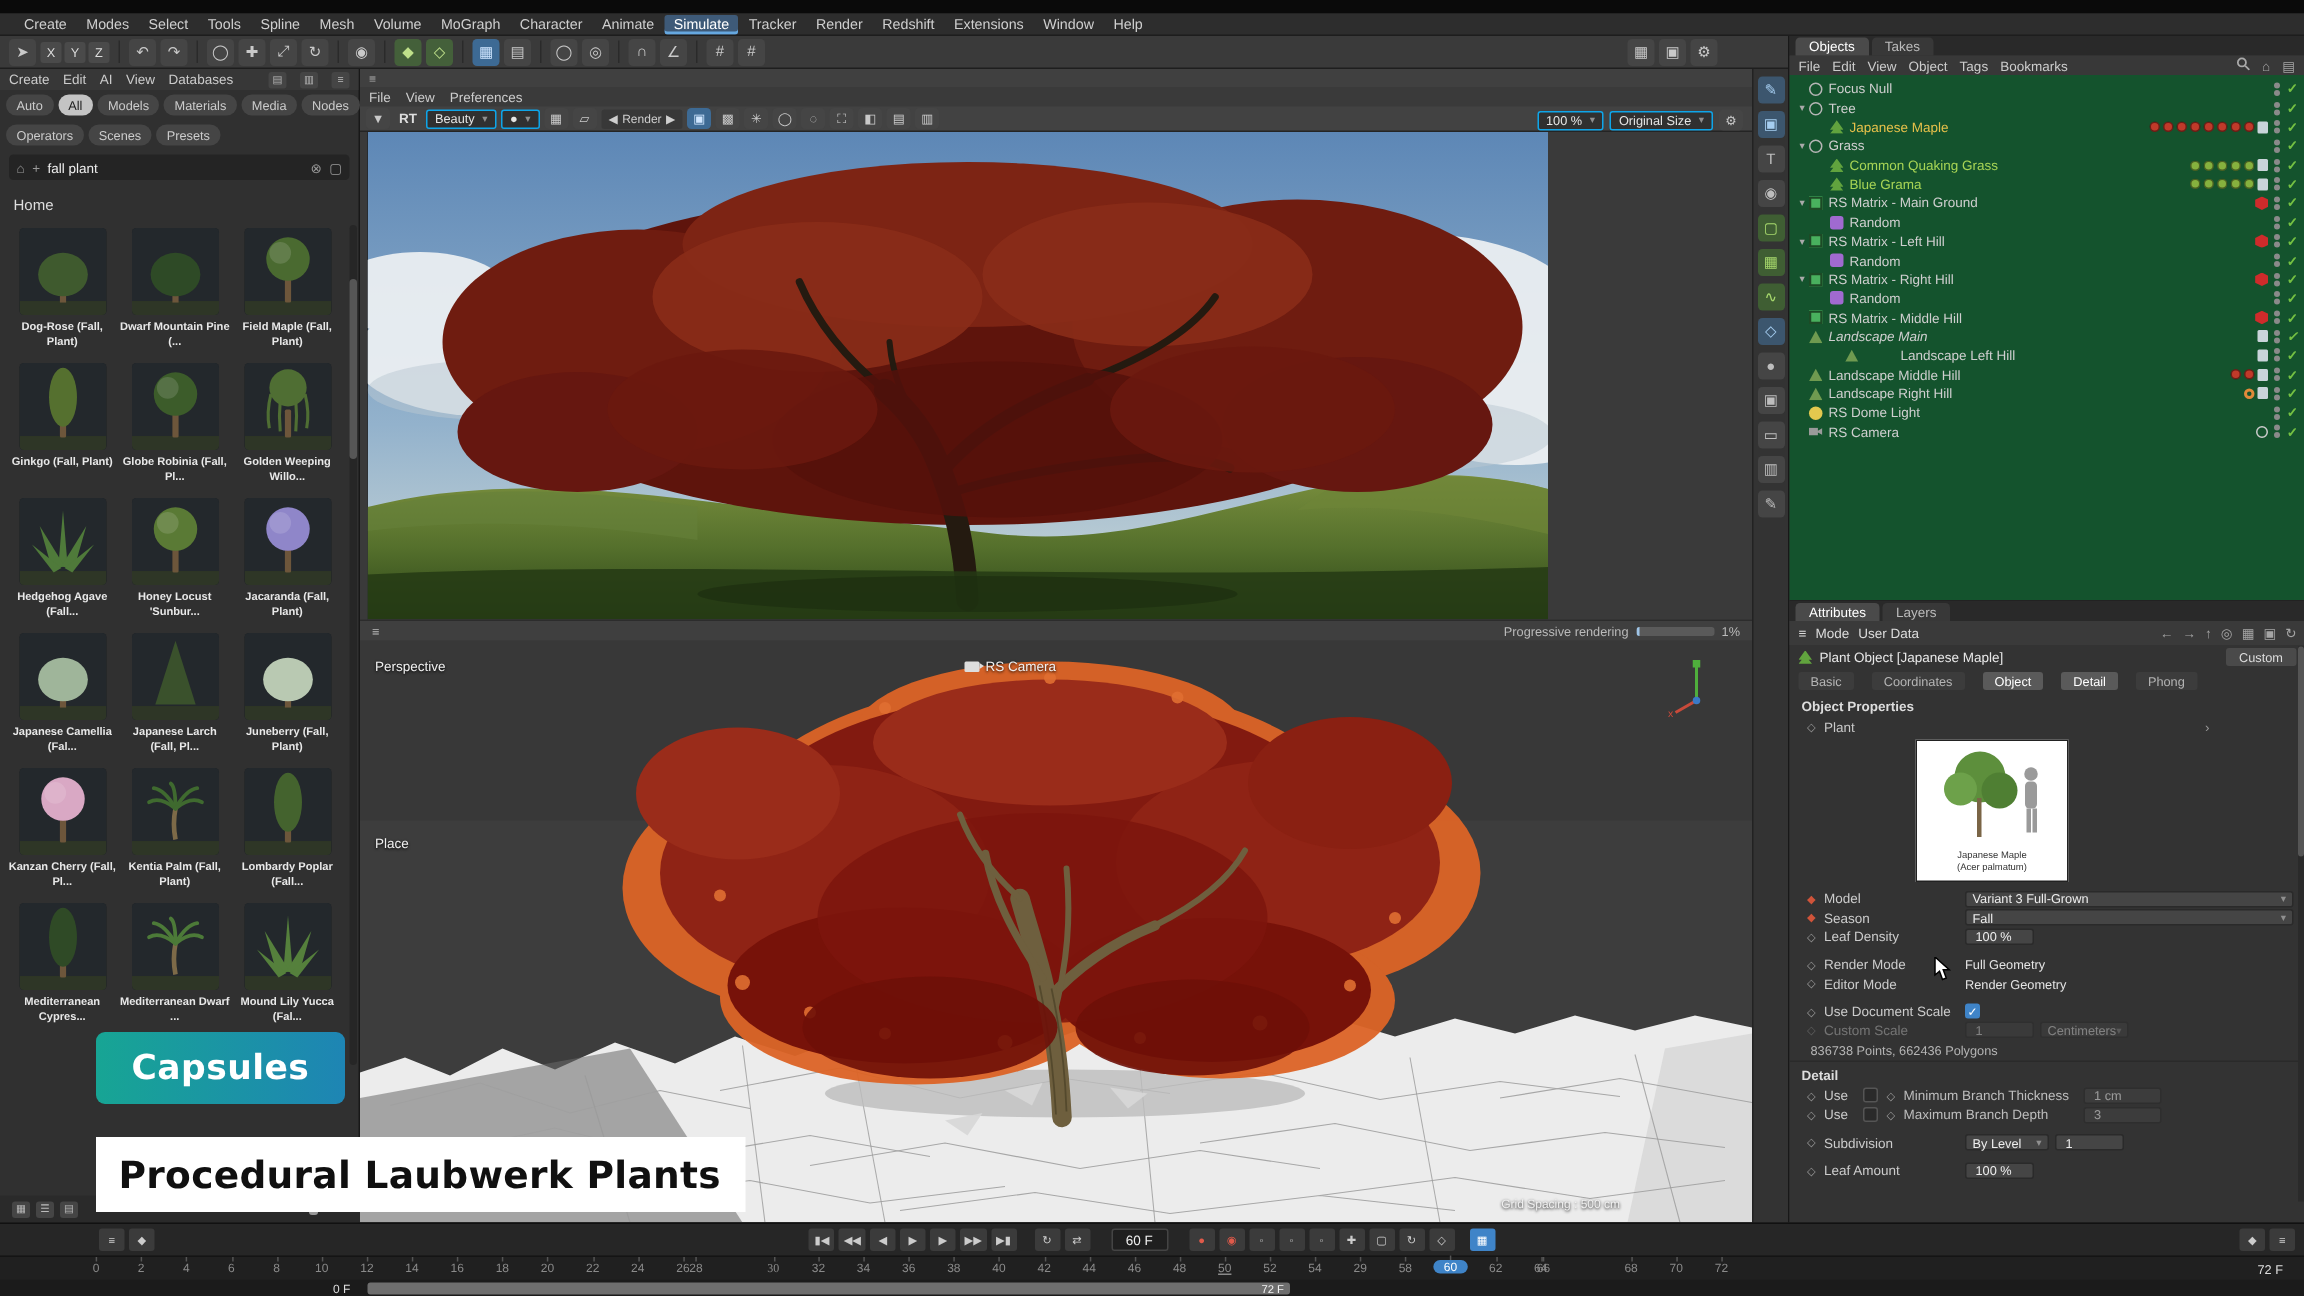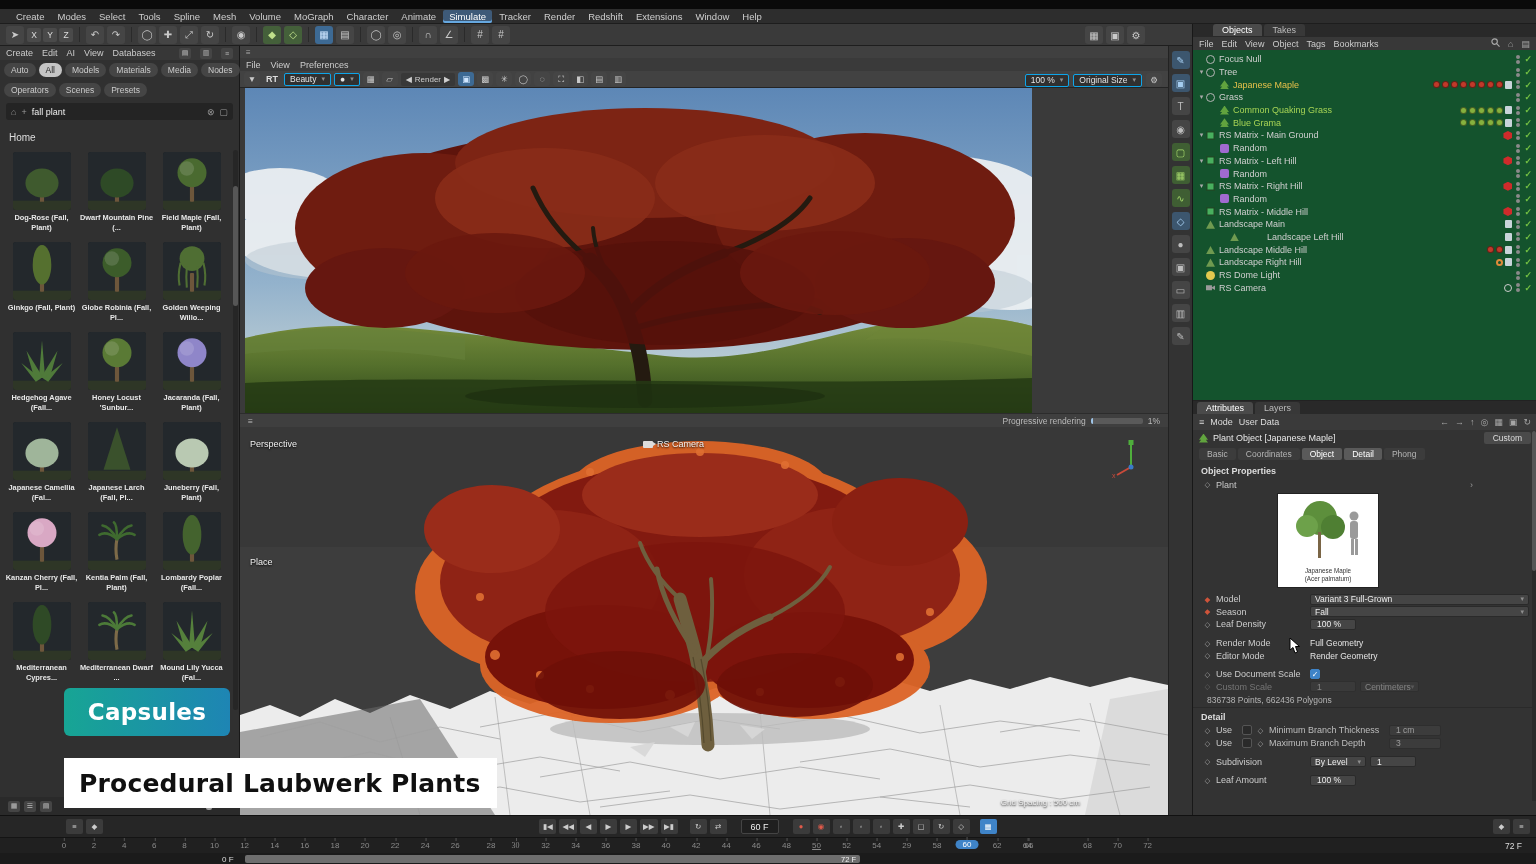--- a/index.html
+++ b/index.html
@@ -70,21 +70,21 @@
   #gizmo{position:absolute;right:16px;top:10px}
 
   
   #toolStrip{position:absolute;left:1168px;top:46px;width:24px;height:769px;background:#333;border-left:1px solid #222;display:flex;flex-direction:column;align-items:center;gap:5px;padding-top:5px}
   .ts-ic{width:18px;height:18px;border-radius:3px;background:#454545;color:#bdbdbd;font-size:10px;display:flex;align-items:center;justify-content:center;flex:none}
   .ts-ic.green{background:#3f5e33;color:#a6d86c}
   .ts-ic.blue{background:#3c566e;color:#a5cdf0}
 
   
   #rightPanel{position:absolute;left:1192px;top:24px;width:344px;height:791px;background:#333;border-left:1px solid #181818}
-  #omTabs{height:13px;display:flex;gap:2px;background:#292929;padding-left:20px;font-size:9px}
+  #omTabs{height:13px;display:flex;align-items:center;gap:2px;background:#292929;padding-left:4px;font-size:9px}
   .omtab{padding:0 9px;background:#383838;border-radius:3px 3px 0 0;color:#bbb;height:12px;display:flex;align-items:center}
   .omtab.act{background:#4a4a4a;color:#fff}
   #omMenus{height:13px;display:flex;gap:8px;align-items:center;padding:0 6px;font-size:9px;background:#383838;color:#ccc}
   #omMenus .spacer{flex:1}
   #omRows{height:350px;background:#14532d;padding-top:3px;overflow:hidden;position:relative}
   .om-row{display:flex;align-items:center;height:12.7px;font-size:9px;position:relative;color:#cfcfcf}
   .om-exp{width:9px;font-size:7px;color:#aaa;flex:none;text-align:center}
   .om-ic{width:9px;height:9px;margin-right:4px;flex:none}
   .om-ic.nullobj{border:1px solid #b5b5b5;border-radius:50%}
   .om-ic.plant{background:#61a33e;clip-path:polygon(50% 0,100% 70%,76% 70%,100% 100%,0 100%,24% 70%,0 70%)}
@@ -107,21 +107,21 @@
   .ck{color:#74c043;font-weight:bold;font-size:9px}
 
   #attr{position:absolute;left:0;top:376px;width:344px;height:415px;background:#333;border-top:1px solid #222}
   #attrTabs{height:13px;display:flex;gap:2px;align-items:center;background:#292929;padding-left:4px;font-size:9px}
   #modeRow{height:16px;display:flex;align-items:center;gap:6px;padding:0 6px;font-size:9px;background:#3a3a3a;color:#ddd}
   #modeRow .spacer{flex:1}
   .hdr-ic{color:#a5a5a5;font-size:9px}
   #titleRow{height:16px;display:flex;align-items:center;gap:5px;padding:0 6px;font-size:9px;color:#e8e8e8}
   .plantico{width:9px;height:9px;background:#61a33e;clip-path:polygon(50% 0,100% 70%,76% 70%,100% 100%,0 100%,24% 70%,0 70%);flex:none}
   #custBtn{margin-left:auto;background:#4a4a4a;padding:1px 9px;border-radius:2px;font-size:8.5px;color:#ddd}
-  #tabs2{display:flex;gap:2px;padding:2px 6px}
+  #tabs2{display:flex;gap:12px;padding:2px 6px}
   .t2{padding:1px 8px;background:#3c3c3c;border-radius:2px;font-size:8.5px;color:#b5b5b5}
   .t2.act{background:#5a5a5a;color:#fff}
   .attr-section{font-weight:bold;color:#ddd;padding:4px 8px 2px;font-size:9px}
   .ar{display:flex;align-items:center;height:12.6px;padding-left:10px;font-size:9px;gap:4px;color:#ccc}
   .ar.dis{opacity:.42}
   .key{width:9px;text-align:center;color:#9a9a9a;font-size:7.5px;flex:none}
   .key.red{color:#d0543a}
   .ar-label{width:90px;flex:none;white-space:nowrap}
   .ar-val{display:flex;align-items:center;gap:4px;flex:1;padding-right:8px;position:relative}
   .vdd{background:#454545;border:1px solid #2a2a2a;border-radius:2px;height:11px;display:flex;align-items:center;justify-content:space-between;padding:0 4px;flex:1;font-size:8.5px;color:#eee}
@@ -916,21 +916,21 @@
           <span class="om-label">RS Matrix - Middle Hill</span>
           <span class="om-right">
             <span class="hexc"></span>
             <span class="dots">
               <i></i>
               <i></i>
             </span>
             <span class="ck">✓</span>
           </span>
         </div>
-        <div class="om-row" style="padding-left: 4px;">
+        <div class="om-row" style="padding-left: 4px; font-style: italic;">
           <span class="om-exp"></span>
           <span class="om-ic landscape"></span>
           <span class="om-label">Landscape Main</span>
           <span class="om-right">
             <span class="ftag"></span>
             <span class="dots">
               <i></i>
               <i></i>
             </span>
             <span class="ck">✓</span>
@@ -1212,21 +1212,21 @@
         <span class="tick" style="left: 184.4px;">8</span>
         <span class="tick" style="left: 214.5px;">10</span>
         <span class="tick" style="left: 244.6px;">12</span>
         <span class="tick" style="left: 274.7px;">14</span>
         <span class="tick" style="left: 304.8px;">16</span>
         <span class="tick" style="left: 334.9px;">18</span>
         <span class="tick" style="left: 365px;">20</span>
         <span class="tick" style="left: 395.1px;">22</span>
         <span class="tick" style="left: 425.2px;">24</span>
         <span class="tick" style="left: 455.3px;">26</span>
-        <span class="tick" style="left: 491px;">28</span>
+        <span class="tick" style="left: 464px;">28</span>
         <span class="tick" style="left: 515.5px; font-family: Liberation Serif, serif;">30</span>
         <span class="tick" style="left: 545.6px;">32</span>
         <span class="tick" style="left: 575.7px;">34</span>
         <span class="tick" style="left: 605.8px;">36</span>
         <span class="tick" style="left: 635.9px;">38</span>
         <span class="tick" style="left: 666px;">40</span>
         <span class="tick" style="left: 696.1px;">42</span>
         <span class="tick" style="left: 726.2px;">44</span>
         <span class="tick" style="left: 756.3px;">46</span>
         <span class="tick" style="left: 786.4px;">48</span>

